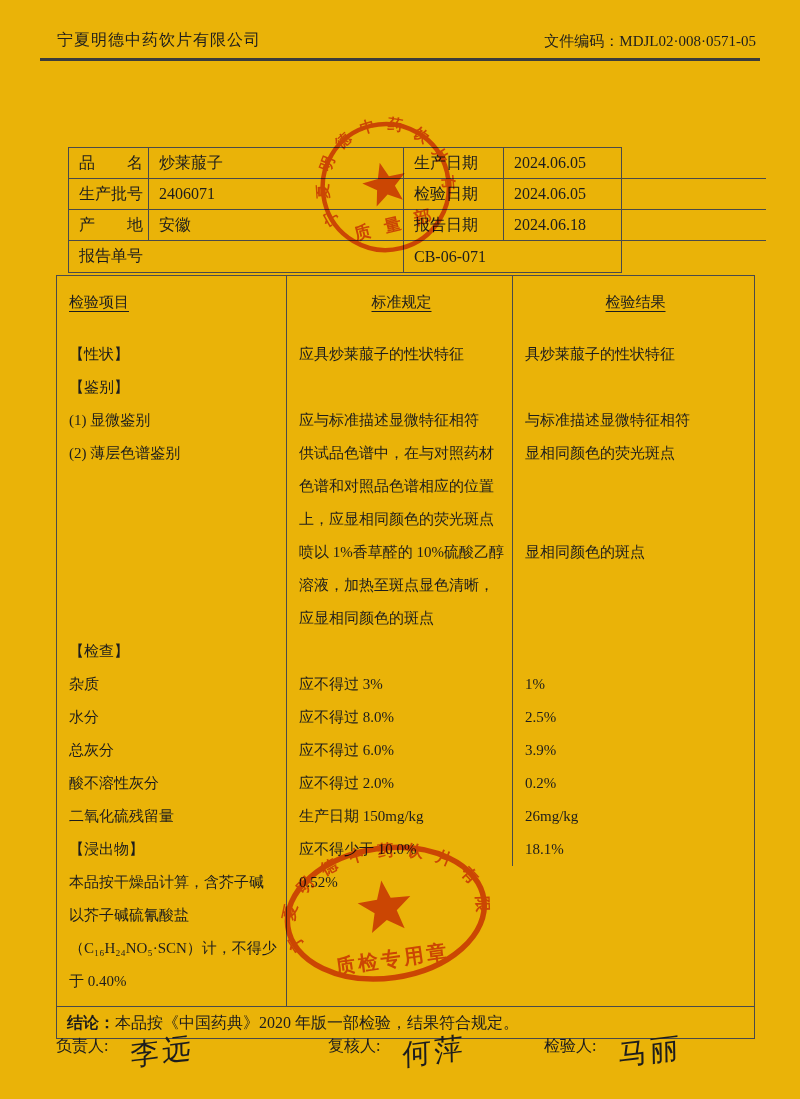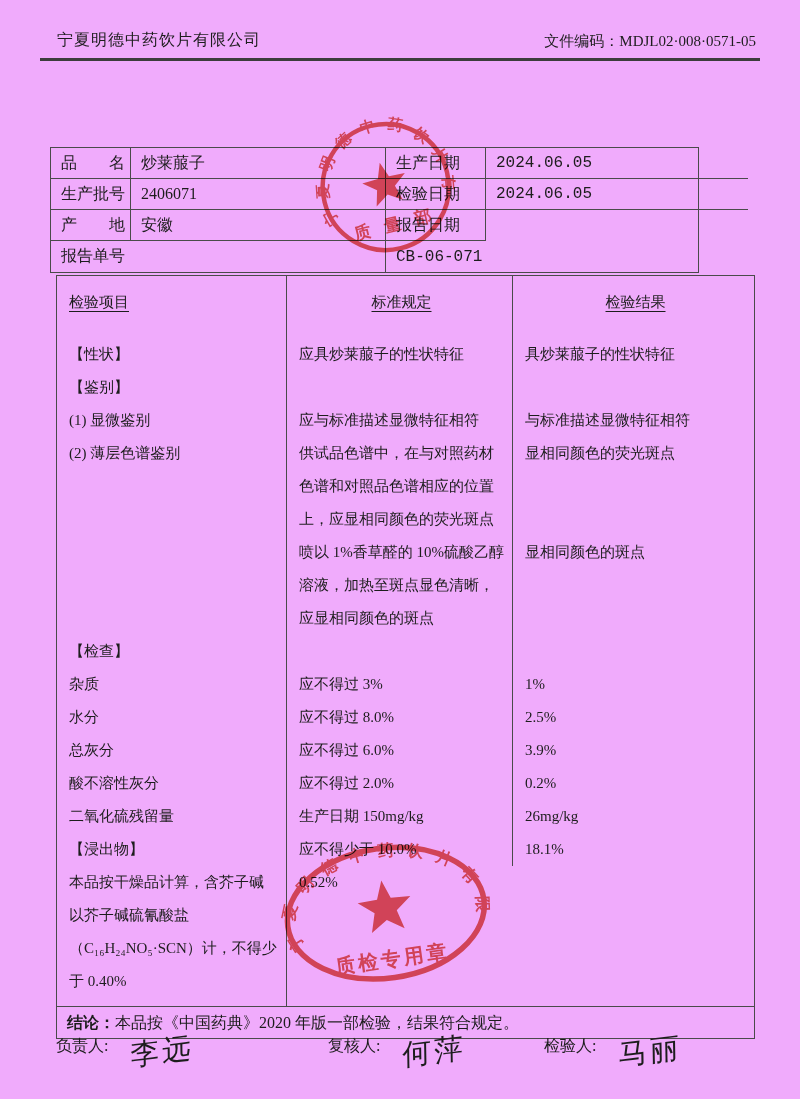--- a/index.html
+++ b/index.html
@@ -2,49 +2,49 @@
 <html lang="zh"><head>
 <meta charset="utf-8">
 <style>
   :root{
     --ink:#1d1d1d;
     --line:#4a4a4a;
   }
   *{margin:0;padding:0;box-sizing:border-box;}
   html,body{background:#fff;}
   body{font-family:"Liberation Serif","DejaVu Serif",serif;color:var(--ink);}
-  .page{position:relative;width:800px;height:1099px;background:#f0abfc;overflow:hidden;}
+  .page{position:relative;width:800px;height:1099px;background:#eab308;overflow:hidden;}
 
   
   .top-bar{
     position:absolute;left:40px;top:30px;width:720px;
     display:flex;justify-content:space-between;align-items:flex-end;
     border-bottom:3px solid #3c3c3c;padding:0 4px 7px 17px;
   }
   .company{font-size:16px;letter-spacing:1px;}
   .doccode{font-size:15px;}
 
   
   .title{
     position:absolute;left:0;top:86px;width:800px;text-align:center;
     font-size:31px;font-weight:bold;letter-spacing:5px;
   }
 
   
   .info-table{
-    position:absolute;left:50px;top:147px;width:649px;
+    position:absolute;left:68px;top:147px;width:554px;
     display:grid;grid-template-columns:80px 255px 100px 262px;
     grid-auto-rows:31px;border:1px solid var(--line);
     font-size:16px;
   }
   .info-table .cell{
     border-right:1px solid var(--line);border-bottom:1px solid var(--line);
     display:flex;align-items:center;padding-left:10px;overflow:hidden;
   }
-  .info-table .cell.last-col{border-right:none;font-family:Liberation Mono, monospace;}
+  .info-table .cell.last-col{border-right:none;}
   .info-table .cell.last-row{border-bottom:none;}
   .info-table .span2a{grid-column:1 / span 2;}
   .info-table .span2b{grid-column:3 / span 2;}
 
   
   .main-table{
     position:absolute;left:56px;top:275px;width:699px;
     display:grid;grid-template-columns:230px 226px 241px;
     border:1px solid var(--line);font-size:15px;background:transparent;
   }
@@ -99,20 +99,21 @@
     <div class="cell last-col">2024.06.05</div>
 
     <div class="cell">生产批号</div>
     <div class="cell">2406071</div>
     <div class="cell">检验日期</div>
     <div class="cell last-col">2024.06.05</div>
 
     <div class="cell">产　　地</div>
     <div class="cell">安徽</div>
     <div class="cell">报告日期</div>
+    <div class="cell last-col">2024.06.18</div>
 
     <div class="cell span2a last-row">报告单号</div>
     <div class="cell span2b last-col last-row">CB-06-071</div>
   </div>
 
   <div class="main-table">
     <div class="cell c1 hcell"><span>检验项目</span></div>
     <div class="cell c2 hcell center"><span>标准规定</span></div>
     <div class="cell c3 hcell center"><span>检验结果</span></div>
 

